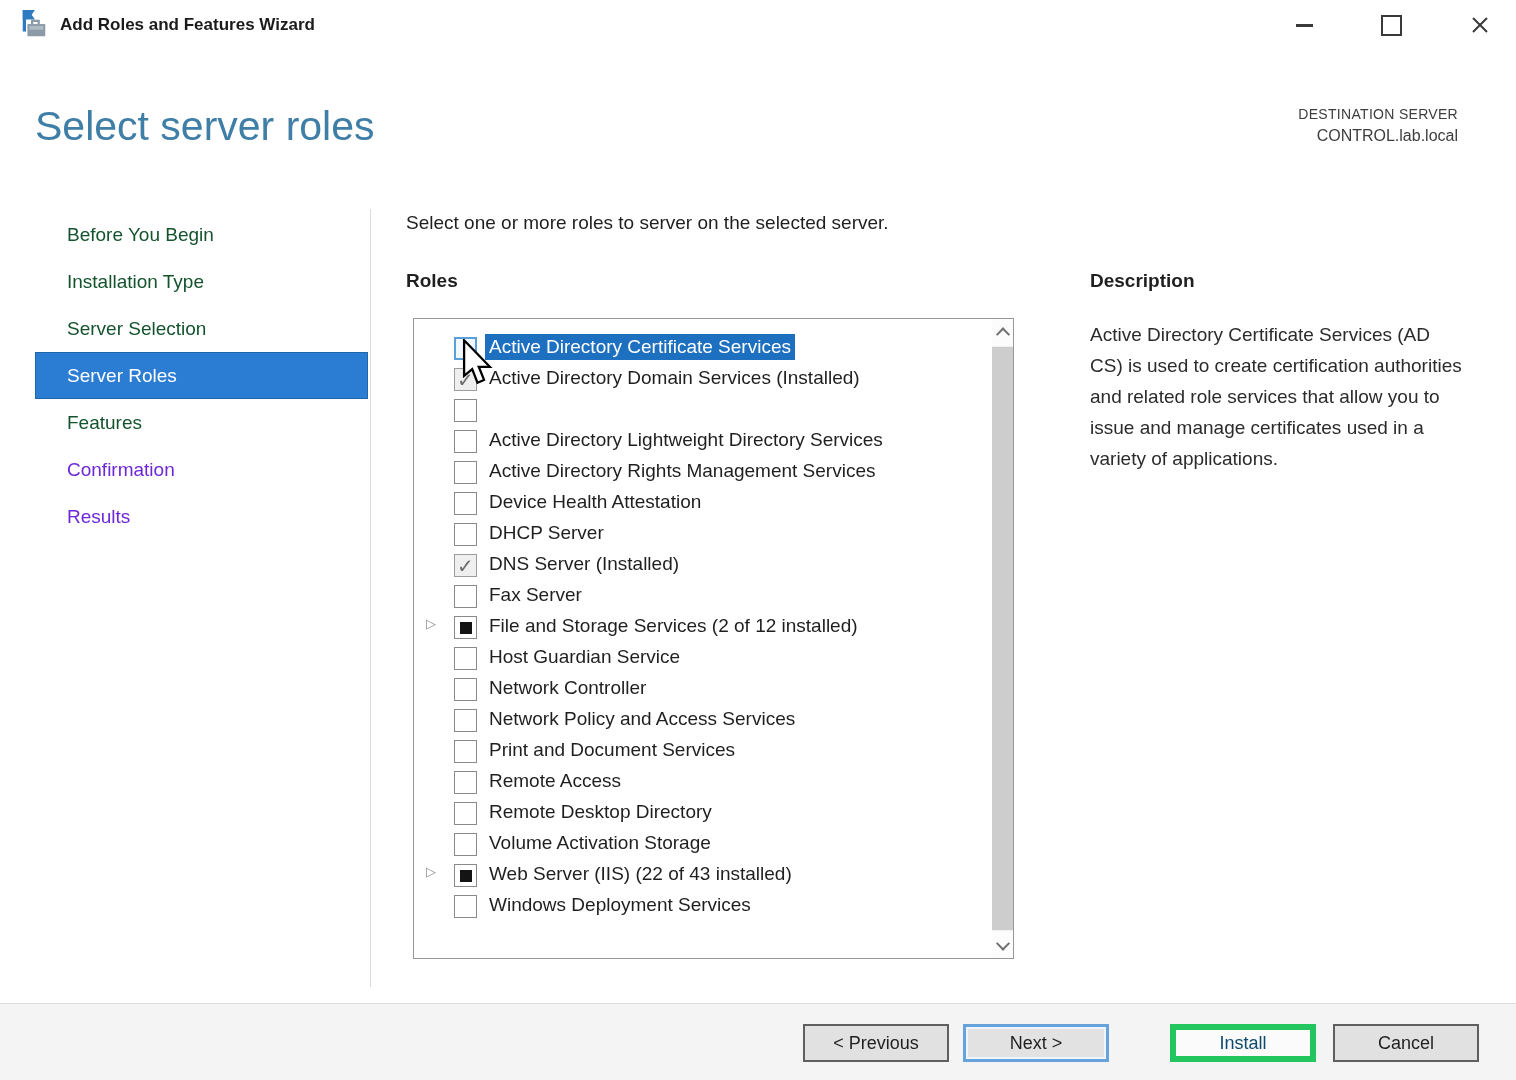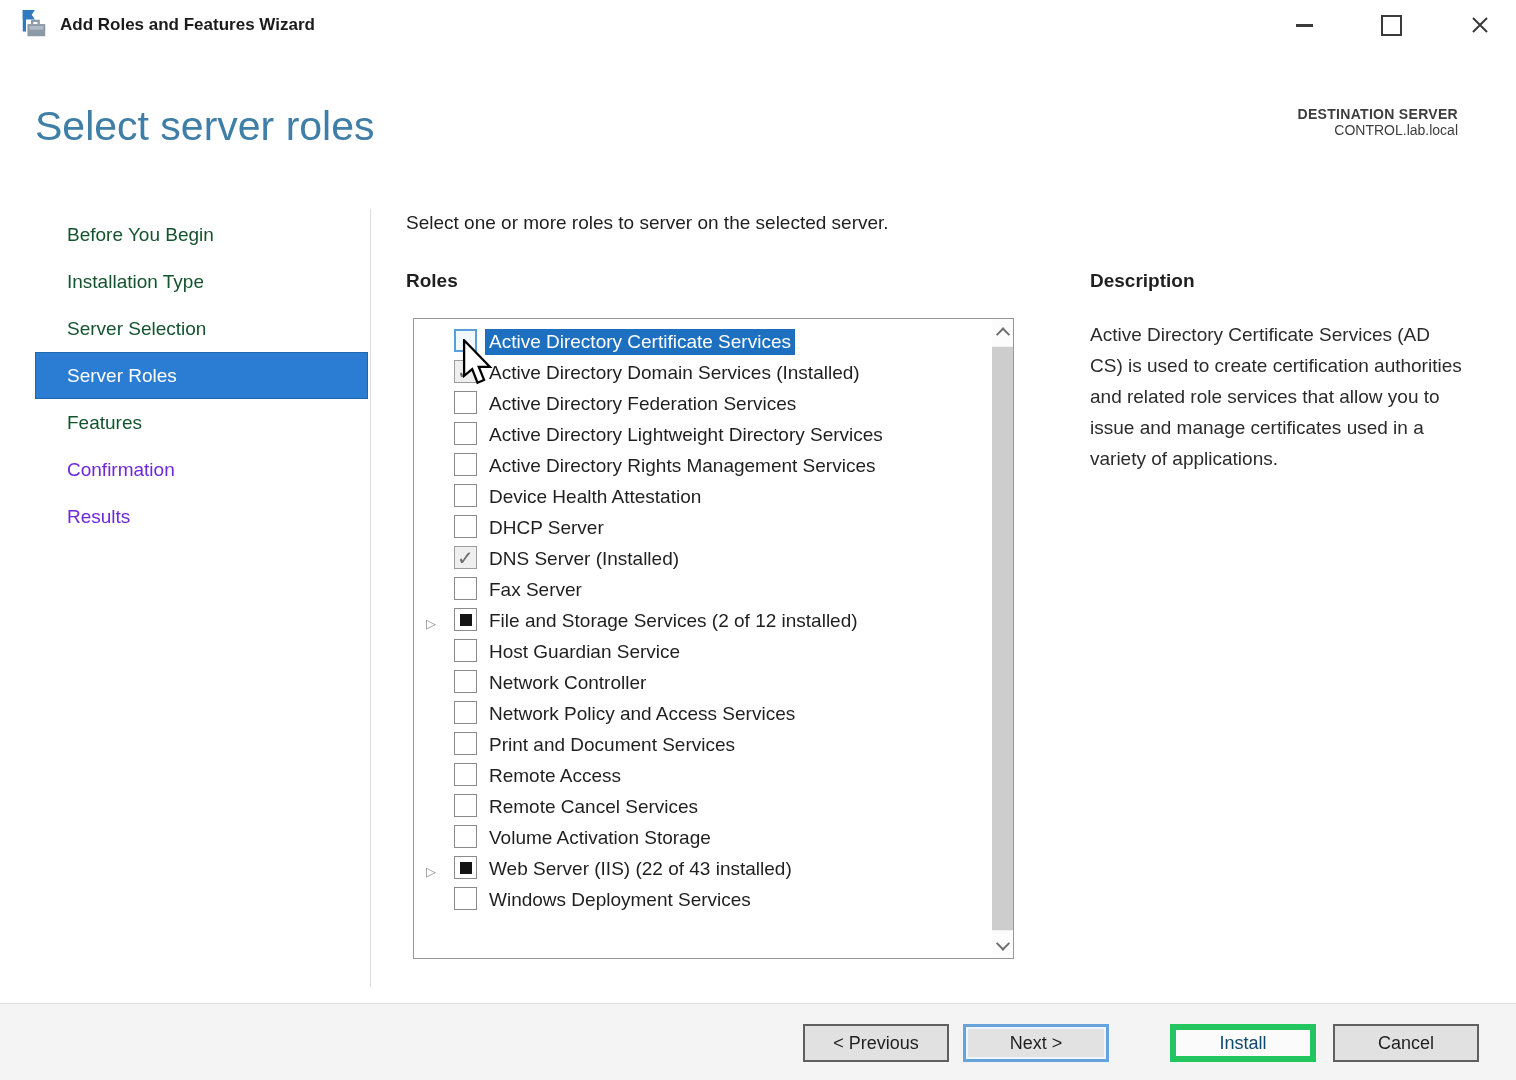--- a/index.html
+++ b/index.html
@@ -18,40 +18,40 @@
   .win-btn{position:absolute;top:0;width:52px;height:50px;display:flex;align-items:center;justify-content:center;}
   .win-btn.minimize{left:1270px;}
   .win-btn.maximize{left:1357px;}
   .win-btn.close{left:1446px;}
   .min-glyph{width:17px;height:3px;background:#3a3a3a;}
   .max-glyph{width:17px;height:17px;border:2px solid #3a3a3a;background:#fff;}
 
   
   .page-title{position:absolute;left:35px;top:103px;font-size:41px;font-weight:300;letter-spacing:0px;}
   .dest{position:absolute;right:58px;top:106px;text-align:right;color:#3d3d3d;}
-  .dest-label{font-size:14px;font-weight:bold;letter-spacing:.3px;}
-  .dest-server{font-size:14px;}
+  .dest-label{font-size:14px;font-weight:normal;letter-spacing:.3px;}
+  .dest-server{font-size:16px;margin-top:5px;}
 
   
   .sidebar{position:absolute;left:35px;top:211px;width:333px;}
   .side-item{height:47px;line-height:47px;padding-left:32px;font-size:19px;color:#14532d;white-space:nowrap;}
   .side-item.selected{background:var(--accent-blue,#2b7cd3);color:#ffffff;box-shadow:inset 0 0 0 1px #2165ab;}
   .side-item.disabled{color:#6d28d9;}
   .v-divider{position:absolute;left:370px;top:209px;width:1px;height:778px;background:#dadada;}
 
   
   .instruction{position:absolute;left:406px;top:212px;font-size:19px;color:#1f1f1f;}
   .roles-heading{position:absolute;left:406px;top:270px;font-size:19px;font-weight:bold;}
   .desc-heading{position:absolute;left:1090px;top:270px;font-size:19px;font-weight:bold;}
   .desc-text{position:absolute;left:1090px;top:319px;width:375px;font-size:19px;line-height:31px;color:#2b2b2b;}
 
   
   .listbox{position:absolute;left:413px;top:318px;width:601px;height:641px;border:1px solid #979797;background:#fff;box-sizing:border-box;}
   .rows{position:absolute;left:0;top:10px;right:22px;bottom:2px;overflow:hidden;}
-  .role-row{height:31px;display:flex;align-items:flex-start;padding-left:12px;}
+  .role-row{height:31px;display:flex;align-items:flex-end;padding-left:12px;}
   .expander{flex:0 0 28px;font-size:13px;color:#8c8c8c;line-height:31px;}
   .cb{flex:0 0 23px;width:23px;height:23px;border:1px solid #8a8a8a;background:#fff;box-sizing:border-box;
       display:flex;align-items:center;justify-content:center;}
   .cb.checked{background:#efefef;border-color:#9c9c9c;color:#6e6e6e;font-size:20px;font-weight:bold;line-height:1;}
   .cb.partial .sq{width:12px;height:12px;background:#141414;}
   .cb.hover{border:2px solid #5a9fd8;background:#f2f9fe;}
   .role-label{font-size:19px;margin-left:8px;padding:2px 4px;white-space:nowrap;color:#1f1f1f;}
   .role-label.selected{background:var(--selection-blue,#1d6fc0);color:#fff;}
 
   
@@ -136,21 +136,20 @@
           <span class="role-label selected">Active Directory Certificate Services</span>
         </div>
         <div class="role-row">
           <span class="expander"></span>
           <span class="cb checked">✓</span>
           <span class="role-label">Active Directory Domain Services (Installed)</span>
         </div>
         <div class="role-row">
           <span class="expander"></span>
           <span class="cb unchecked"></span>
-          <span class="role-label">Active Directory Federation Services</span>
         </div>
         <div class="role-row">
           <span class="expander"></span>
           <span class="cb unchecked"></span>
           <span class="role-label">Active Directory Lightweight Directory Services</span>
         </div>
         <div class="role-row">
           <span class="expander"></span>
           <span class="cb unchecked"></span>
           <span class="role-label">Active Directory Rights Management Services</span>
@@ -203,21 +202,21 @@
           <span class="role-label">Print and Document Services</span>
         </div>
         <div class="role-row">
           <span class="expander"></span>
           <span class="cb unchecked"></span>
           <span class="role-label">Remote Access</span>
         </div>
         <div class="role-row">
           <span class="expander"></span>
           <span class="cb unchecked"></span>
-          <span class="role-label">Remote Cancel Services</span>
+          <span class="role-label">Remote Desktop Directory</span>
         </div>
         <div class="role-row">
           <span class="expander"></span>
           <span class="cb unchecked"></span>
           <span class="role-label">Volume Activation Storage</span>
         </div>
         <div class="role-row">
           <span class="expander">▷</span>
           <span class="cb partial">
             <span class="sq"></span>

